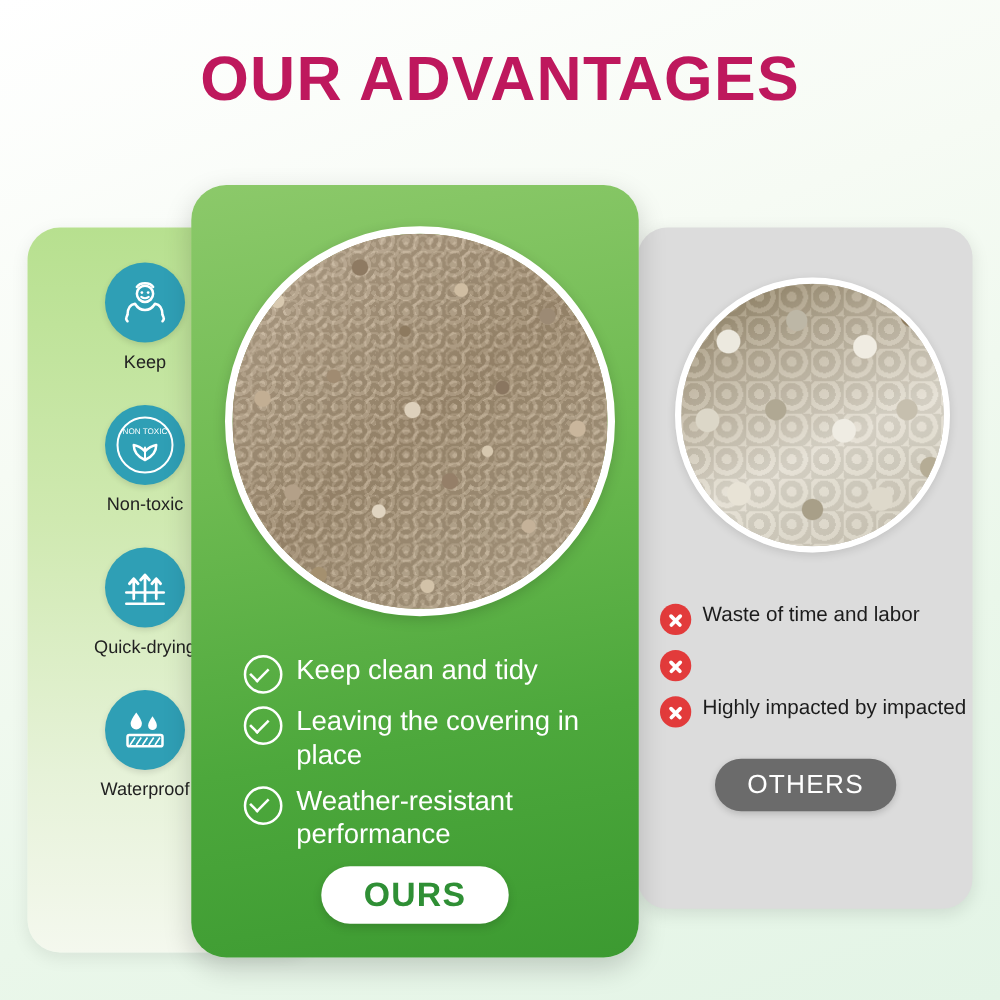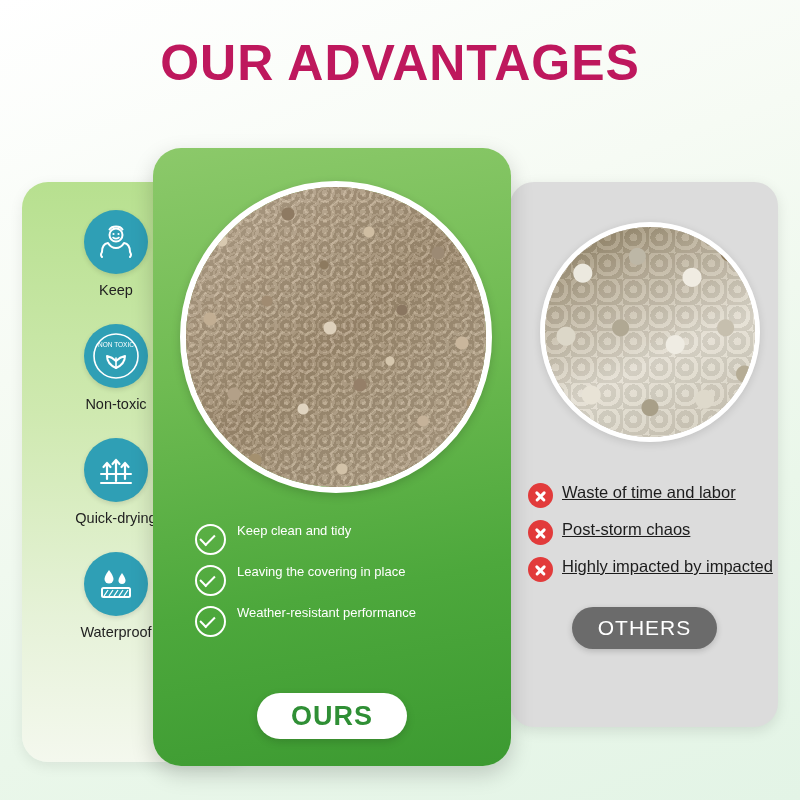--- a/index.html
+++ b/index.html
@@ -122,21 +122,20 @@
     height: 2.6px;
     background: #ffffff;
     border-radius: 2px;
   }
   .cross-icon::before { transform: rotate(45deg); }
   .cross-icon::after  { transform: rotate(-45deg); }
   .con-text {
     font-size: 16.5px;
     color: #1c1c1c;
     line-height: 1.32;
-    text-decoration: underline;
   }
   .others-badge {
     position: absolute;
     left: 62px;
     top: 425px;
     width: 145px;
     height: 42px;
     border-radius: 21px;
     background: #6b6b6b;
     color: #ffffff;
@@ -197,21 +196,21 @@
     position: absolute;
     left: 6px;
     top: 4.5px;
     width: 7px;
     height: 12px;
     border: solid #ffffff;
     border-width: 0 2.8px 2.8px 0;
     transform: rotate(45deg);
   }
   .pro-text {
-    font-size: 13px;
+    font-size: 22px;
     color: #ffffff;
     line-height: 1.22;
   }
   .ours-badge {
     position: absolute;
     left: 104px;
     top: 545px;
     width: 150px;
     height: 46px;
     border-radius: 23px;
@@ -356,21 +355,20 @@
     <div class="gravel-others"></div>
   </div>
 
   <div class="others-cons">
     <div class="con-row">
       <span class="cross-icon"></span>
       <span class="con-text">Waste of time and labor</span>
     </div>
     <div class="con-row">
       <span class="cross-icon"></span>
-      <span class="con-text">Post-storm chaos</span>
     </div>
     <div class="con-row">
       <span class="cross-icon"></span>
       <span class="con-text">Highly impacted by impacted</span>
     </div>
   </div>
 
   <div class="others-badge">OTHERS</div>
 </div>
 

